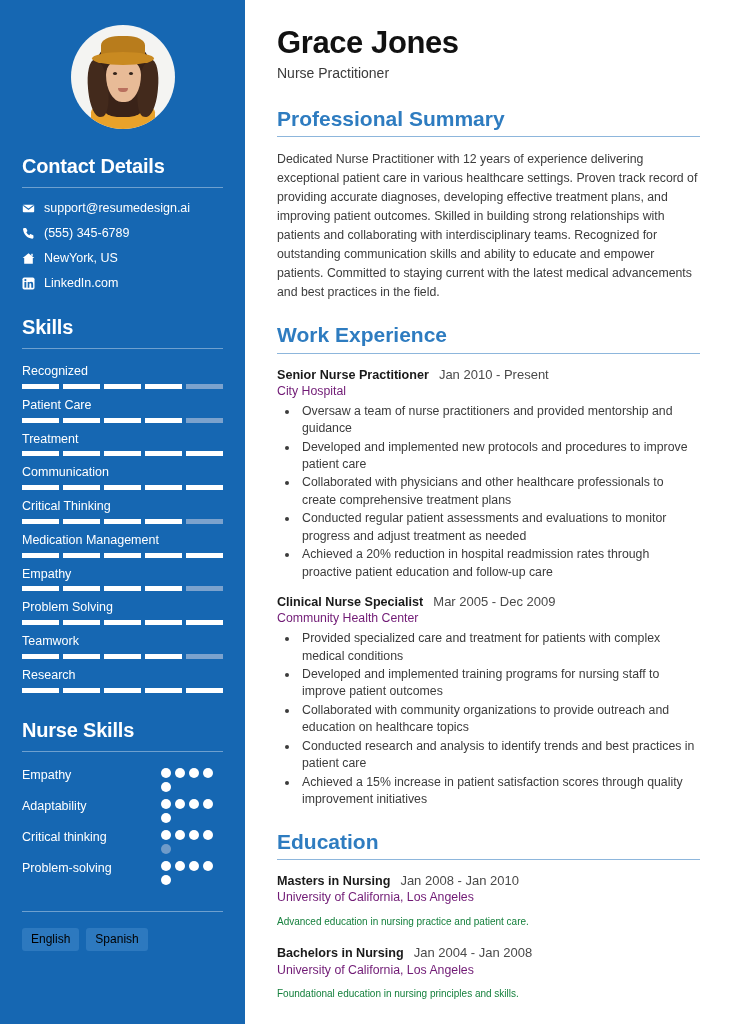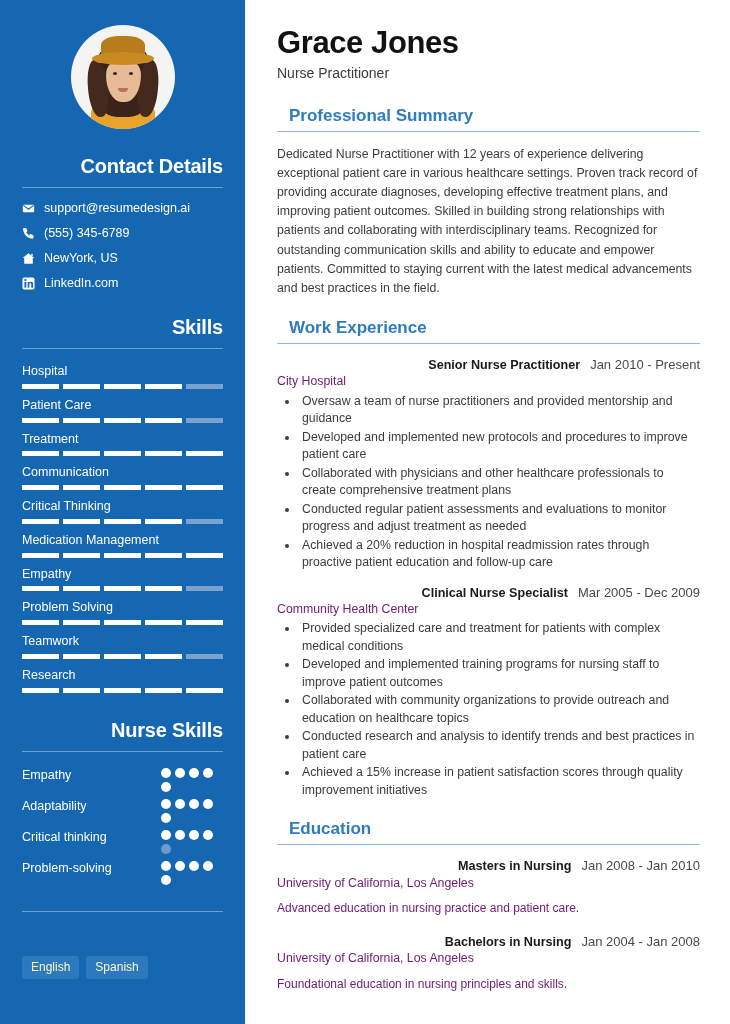--- a/index.html
+++ b/index.html
@@ -126,21 +126,20 @@
     background: #e9a22a;
     border-radius: 36% 36% 0 0;
   }
 
   .side-heading {
     font-size: 20px;
     font-weight: bold;
     letter-spacing: -0.2px;
     margin: 0 0 10px 0;
     line-height: 1.1;
-    text-align: right;
   }
   .side-rule {
     height: 1px;
     background: rgba(255,255,255,0.38);
     margin-bottom: 16px;
   }
   .side-block { margin-bottom: 26px; }
   .side-block.languages { margin-bottom: 0; }
 
   .contact-list { margin-top: -2px; }
@@ -206,26 +205,25 @@
   .dot.off { background: #6f9bc9; }
 
   .lang-tags {
     display: flex;
     flex-wrap: wrap;
     gap: 7px;
     margin-top: 2px;
   }
   .lang-tag {
     background: #2d79bf;
-    color: #fef9c3;
+    color: #000000;
     font-size: 12px;
     padding: 5px 9px 6px 9px;
     border-radius: 3px;
     line-height: 1;
-    margin-top: 28px;
   }
 
   
   .main {
     flex: 1;
     box-sizing: border-box;
     padding: 26px 30px 8px 32px;
     color: #3c3c3c;
   }
   .name {
@@ -237,45 +235,45 @@
     letter-spacing: -0.4px;
   }
   .job-title {
     font-size: 14px;
     color: #3b3b3b;
     margin: 0 0 24px 0;
     line-height: 1.2;
   }
 
   .sec-heading {
-    font-size: 17px;
+    font-size: 21px;
     font-weight: bold;
     color: #2e7cc0;
-    margin: 0 0 5px 12px;
+    margin: 0 0 5px 0;
     line-height: 1.2;
   }
   .sec-rule {
     height: 1px;
     background: #8db6dc;
     margin-bottom: 13px;
   }
   .section { margin-bottom: 20px; }
 
   .summary {
     font-size: 12.3px;
     line-height: 1.55;
     color: #3c3c3c;
     margin: 0;
   }
 
   .entry { margin-bottom: 13px; }
   .entry:last-child { margin-bottom: 0; }
   .entry-head {
     display: flex;
-    justify-content: flex-end;
+    justify-content: flex-start;
     align-items: baseline;
   }
   .entry-title {
     font-size: 12.6px;
     font-weight: bold;
     color: #1a1a1a;
     line-height: 1.3;
   }
   .entry-date {
     font-size: 13px;
@@ -294,22 +292,22 @@
     padding-left: 22px;
   }
   .bullets li {
     font-size: 12.3px;
     line-height: 1.42;
     color: #3c3c3c;
     margin-bottom: 1px;
     padding-left: 3px;
   }
   .entry-desc {
-    font-size: 12px;
-    color: #701a75;
+    font-size: 10px;
+    color: #15803d;
     line-height: 1.45;
     margin: 9px 0 0 0;
   }
   .edu-entry { margin-bottom: 16px; }
 </style>
 </head>
 <body>
 
 <div class="page">
 
@@ -373,21 +371,21 @@
             <span class="contact-text">LinkedIn.com</span>
           </div>
         </div>
     </div>
 
     <div class="side-block">
       <h2 class="side-heading">Skills</h2>
       <div class="side-rule"></div>
       <div id="skills-list">
           <div class="skill-row">
-            <div class="skill-name">Hospital</div>
+            <div class="skill-name">Recognized</div>
             <div class="skill-bar">
               <span class="seg"></span>
               <span class="seg"></span>
               <span class="seg"></span>
               <span class="seg"></span>
               <span class="seg off"></span>
             </div>
           </div>
           <div class="skill-row">
             <div class="skill-name">Patient Care</div>

